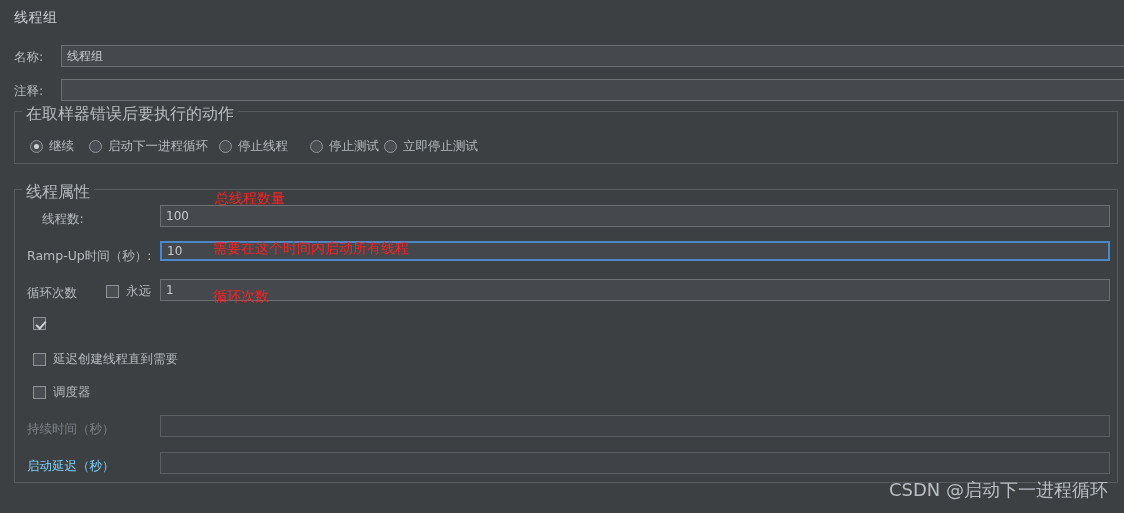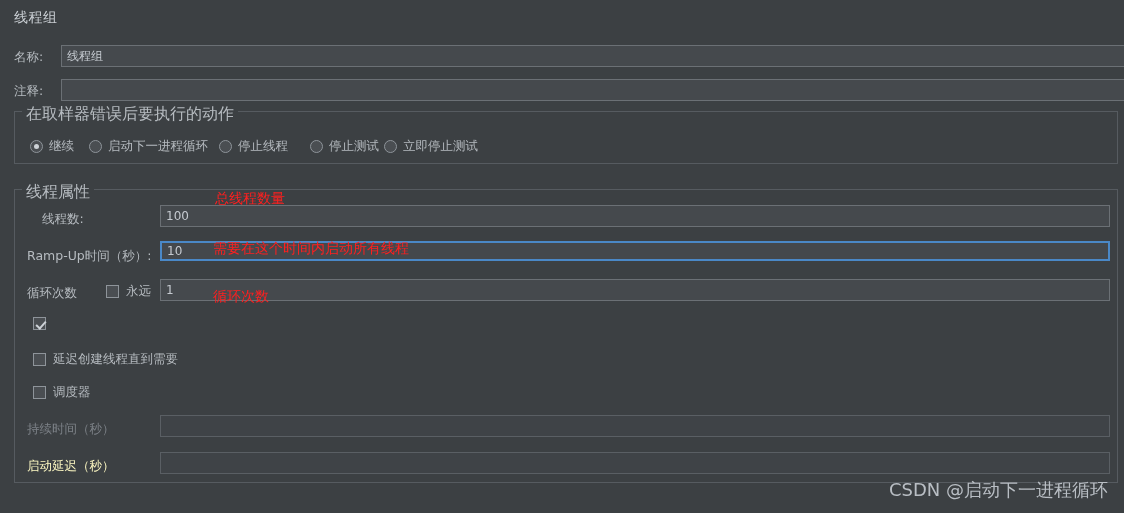--- a/index.html
+++ b/index.html
@@ -229,21 +229,21 @@
   </div>
 
   <div class="check-item" style="left:33px; top:384px;">
     <span class="check-box"></span>
     <span>调度器</span>
   </div>
 
   <div class="field-label" style="left:27px; top:421px; color:#7d8288;">持续时间（秒）</div>
   <input class="text-input disabled" type="text" style="left: 160px; top: 415px; width: 950px;" disabled="" value="">
 
-  <div class="field-label" style="left:27px; top:458px; color:#fef9c3;">启动延迟（秒）</div>
+  <div class="field-label" style="left:27px; top:458px; color:#7dd3fc;">启动延迟（秒）</div>
   <input class="text-input disabled" type="text" style="left: 160px; top: 452px; width: 950px;" disabled="" value="">
 
   <div class="annotation" style="left:215px; top:191px;">总线程数量</div>
   <div class="annotation" style="left:213px; top:241px;">需要在这个时间内启动所有线程</div>
   <div class="annotation" style="left:213px; top:289px;">循环次数</div>
 
   <div id="watermark">CSDN @启动下一进程循环</div>
 
 </div>
 

